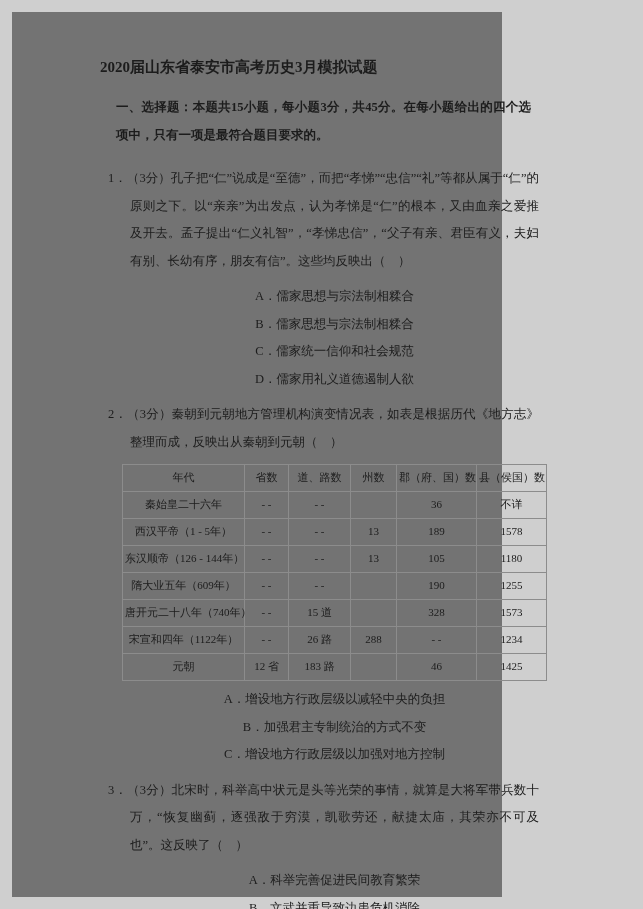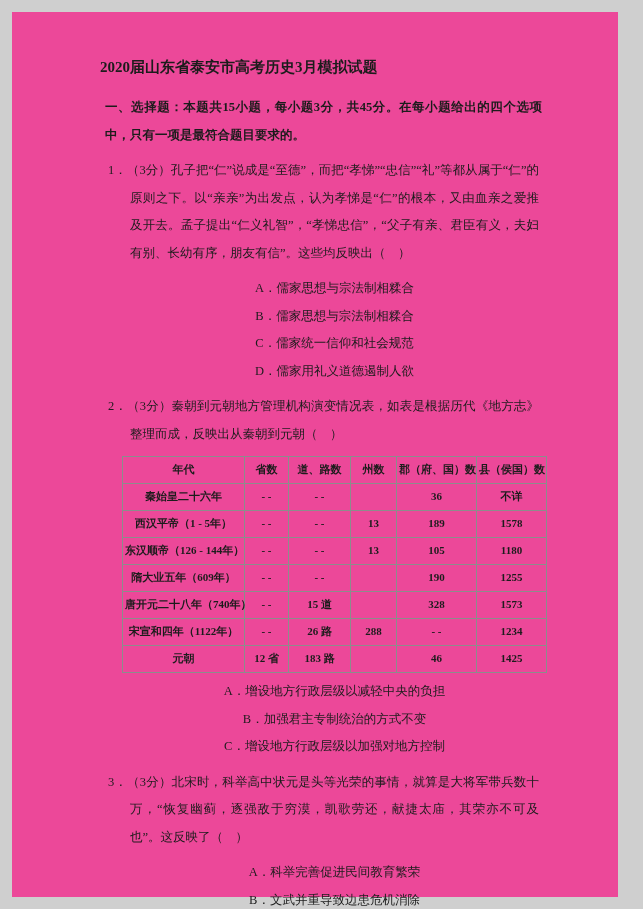--- a/index.html
+++ b/index.html
@@ -10,41 +10,41 @@
     background: #cfcfcf;
     position: relative;
     overflow: hidden;
     font-family: "Liberation Serif", "DejaVu Serif", serif;
     color: #1c1c1c;
   }
   .page {
     position: absolute;
     left: 12px;
     top: 12px;
-    width: 606px;
+    width: 490px;
     height: 885px;
-    background: #ec4899;
+    background: #737373;
   }
   .content {
     position: absolute;
     left: 88px;
     top: 44px;
     width: 447px;
     font-size: 12.5px;
     line-height: 27.5px;
   }
   .title {
     font-size: 15px;
     font-weight: bold;
     line-height: 22px;
     margin: 0 0 16px 0;
   }
   .intro {
     font-weight: bold;
-    margin: 5px;
+    margin: 16px;
     text-align: justify;
   }
   .stem {
     margin: 8px;
     padding-left: 22px;
     text-indent: -22px;
     text-align: justify;
   }
   .option {
     padding-left: 22px;
@@ -56,21 +56,21 @@
     margin: 5px 0 5px 22px;
     width: 424px;
     font-size: 11px;
   }
   .data-table th, .data-table td {
     border: 1px solid #8c8c8c;
     height: 27px;
     text-align: center;
     vertical-align: middle;
     padding: 0 2px;
-    font-weight: bold;
+    font-weight: normal;
     line-height: 1.25;
     white-space: nowrap;
   }
 </style>
 </head>
 <body>
 
 <div class="page">
   <div class="content">
 

